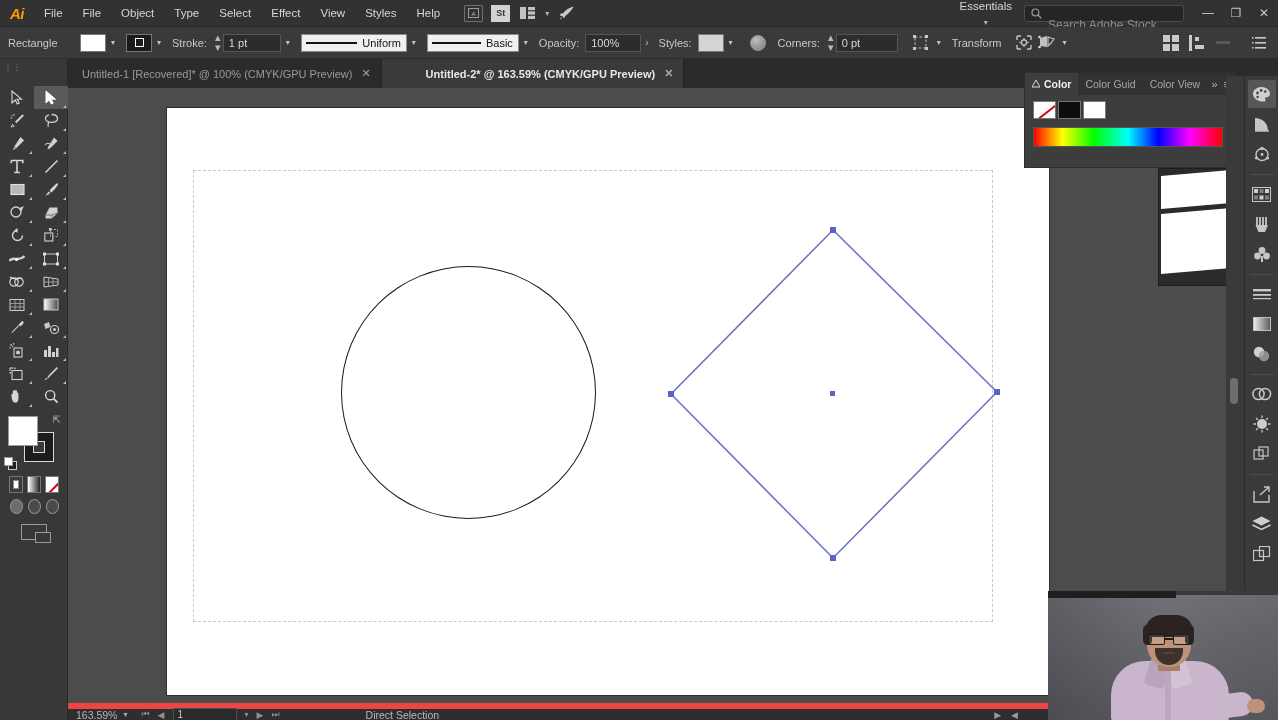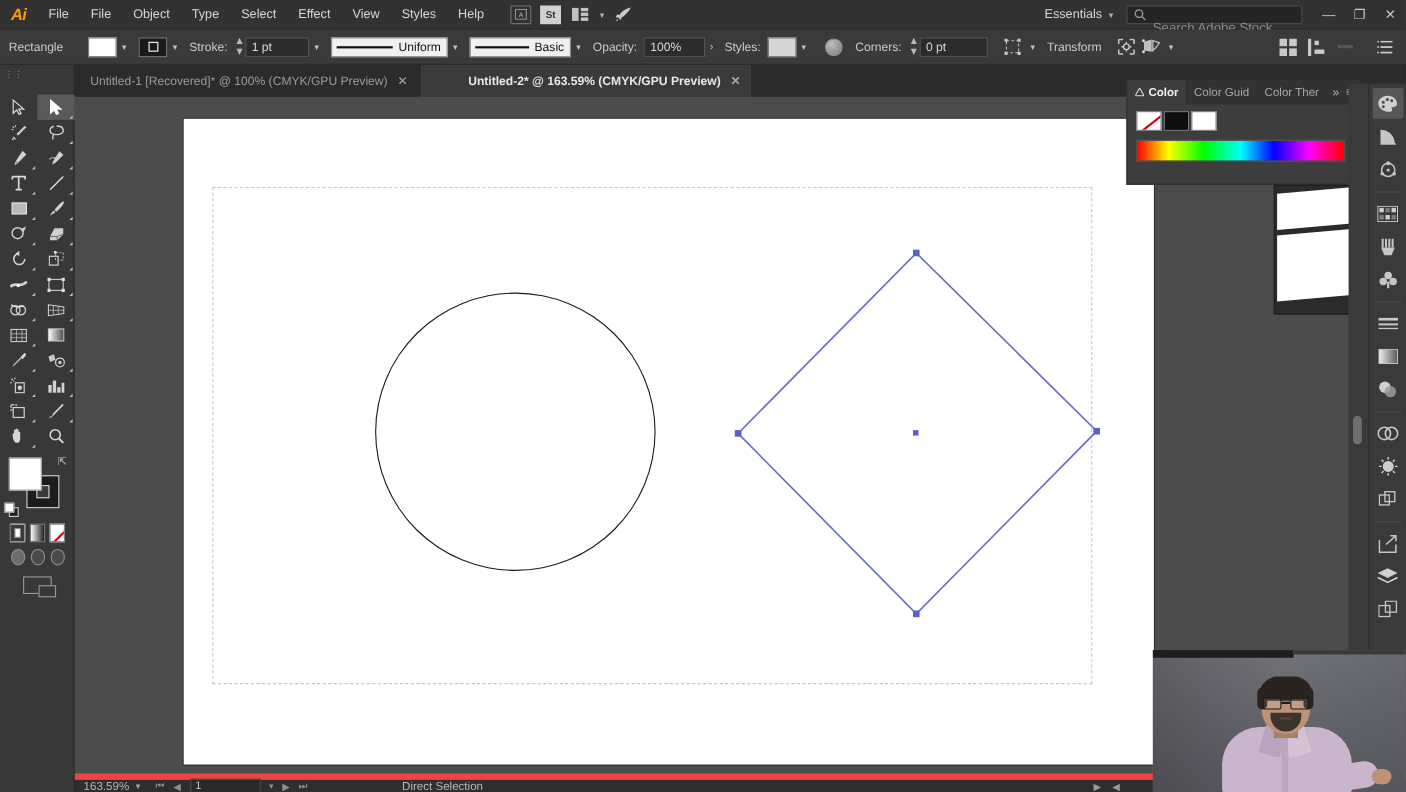--- a/index.html
+++ b/index.html
@@ -34,21 +34,21 @@
     color:#b8b8b8; font-size:10px;
   }
   .mb-icon.boxed { border:1px solid #6e6e6e; border-radius:1px; }
   .mb-icon.filled { background:#d2d2d2; color:#333; font-weight:bold; font-size:9px; }
   .chev { color:#b0b0b0; font-size:8px; }
   .menubar-right {
     margin-left:auto; display:flex; align-items:center; height:27px;
   }
   .ws-switch {
     display:flex; align-items:center; gap:6px; padding:0 12px;
-    color:#d6d6d6; font-size:11.5px;
+    color:#d6d6d6; font-size:11.5px;flex-direction:column;
   }
   .stock-search {
     display:flex; align-items:center; gap:6px;
     width:160px; height:17px; background:#252525;
     border:1px solid #4a4a4a; border-radius:2px; padding:0 6px;
   }
   .stock-search .ph { color:#8a8a8a; font-size:12px;margin-top:23px; }
   .wctrls { display:flex; align-items:center; margin-left:10px; }
   .wbtn {
     width:28px; height:27px; display:flex; align-items:center; justify-content:center;
@@ -780,21 +780,21 @@
       <div class="cp-tab active">
         <svg width="8" height="8" viewBox="0 0 8 8">
             <path d="M0 7 L4 0 L8 7 Z" fill="none" stroke="#d9d9d9" stroke-width="1"></path>
           </svg>
         <span>Color</span>
       </div>
       <div class="cp-tab">
         <span>Color Guid</span>
       </div>
       <div class="cp-tab">
-        <span>Color Ther</span>
+        <span>Color View</span>
       </div>
       <div class="cp-tabicons">
         <span style="color:#b9b9b9;font-size:11px">»</span>
         <span style="color:#b9b9b9;font-size:11px">≡</span>
       </div>
     </div>
     <div class="cp-body">
       <div class="cp-swatches">
         <div class="cp-sw none"></div>
         <div class="cp-sw black"></div>

